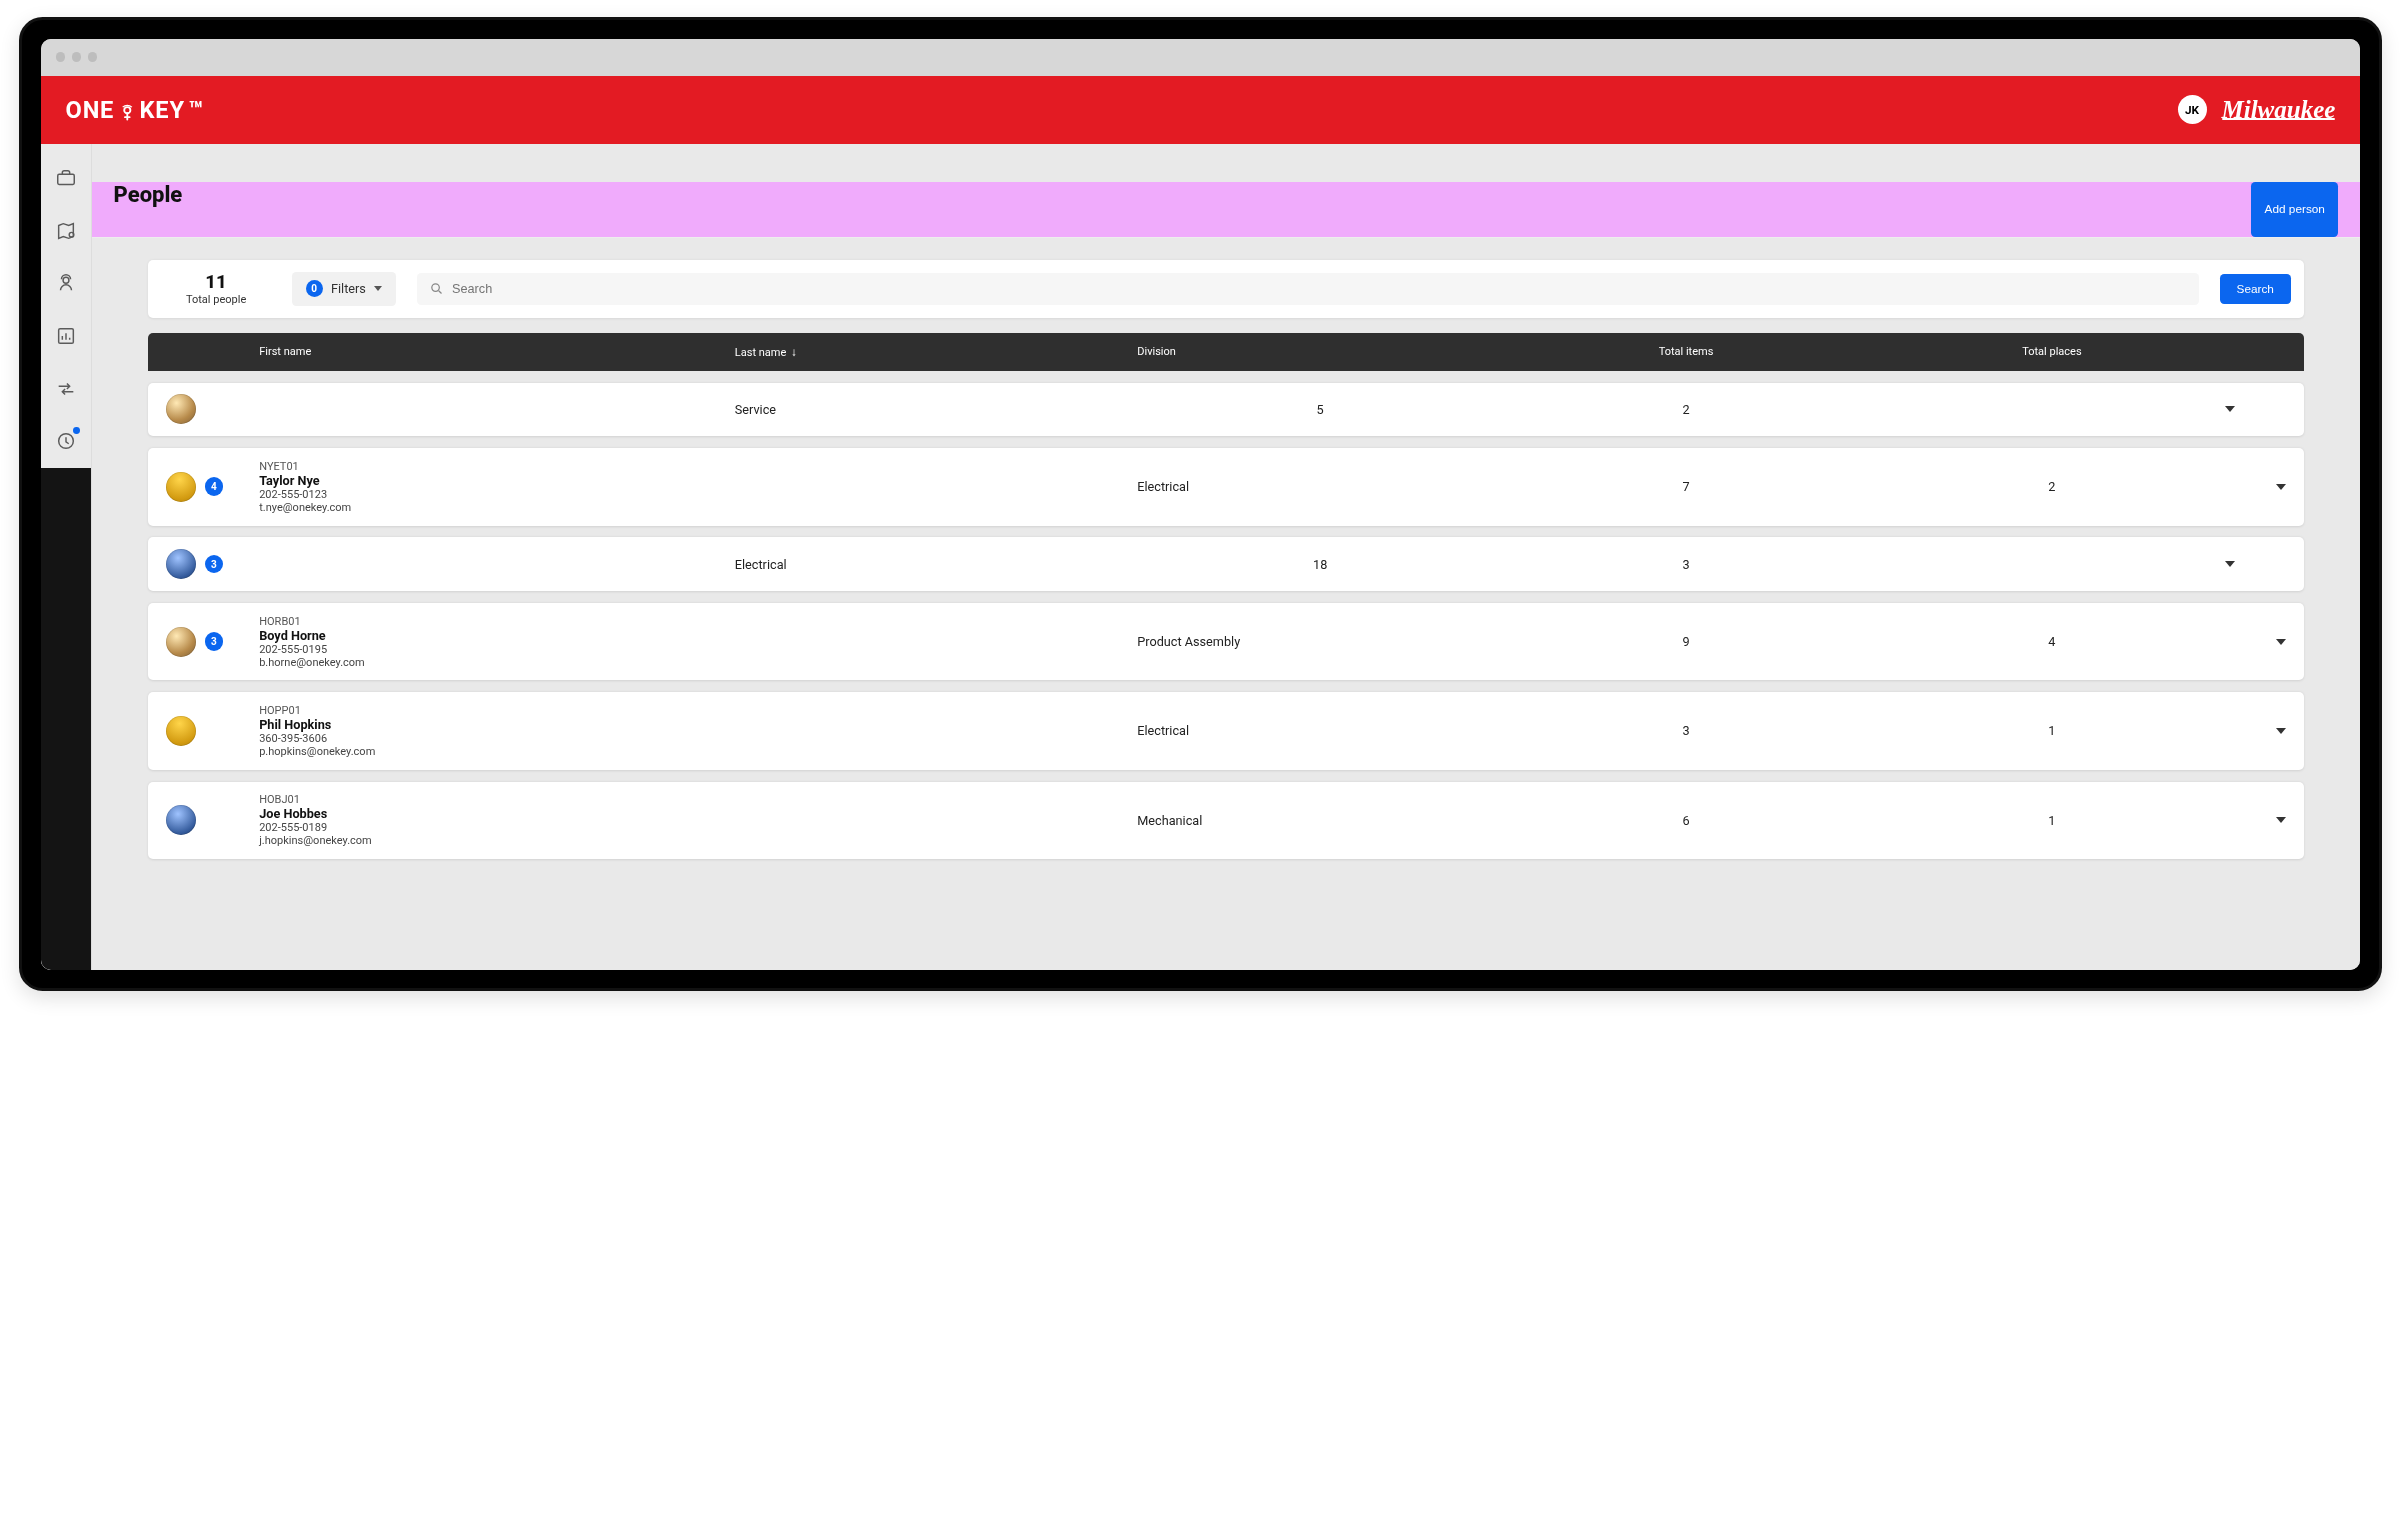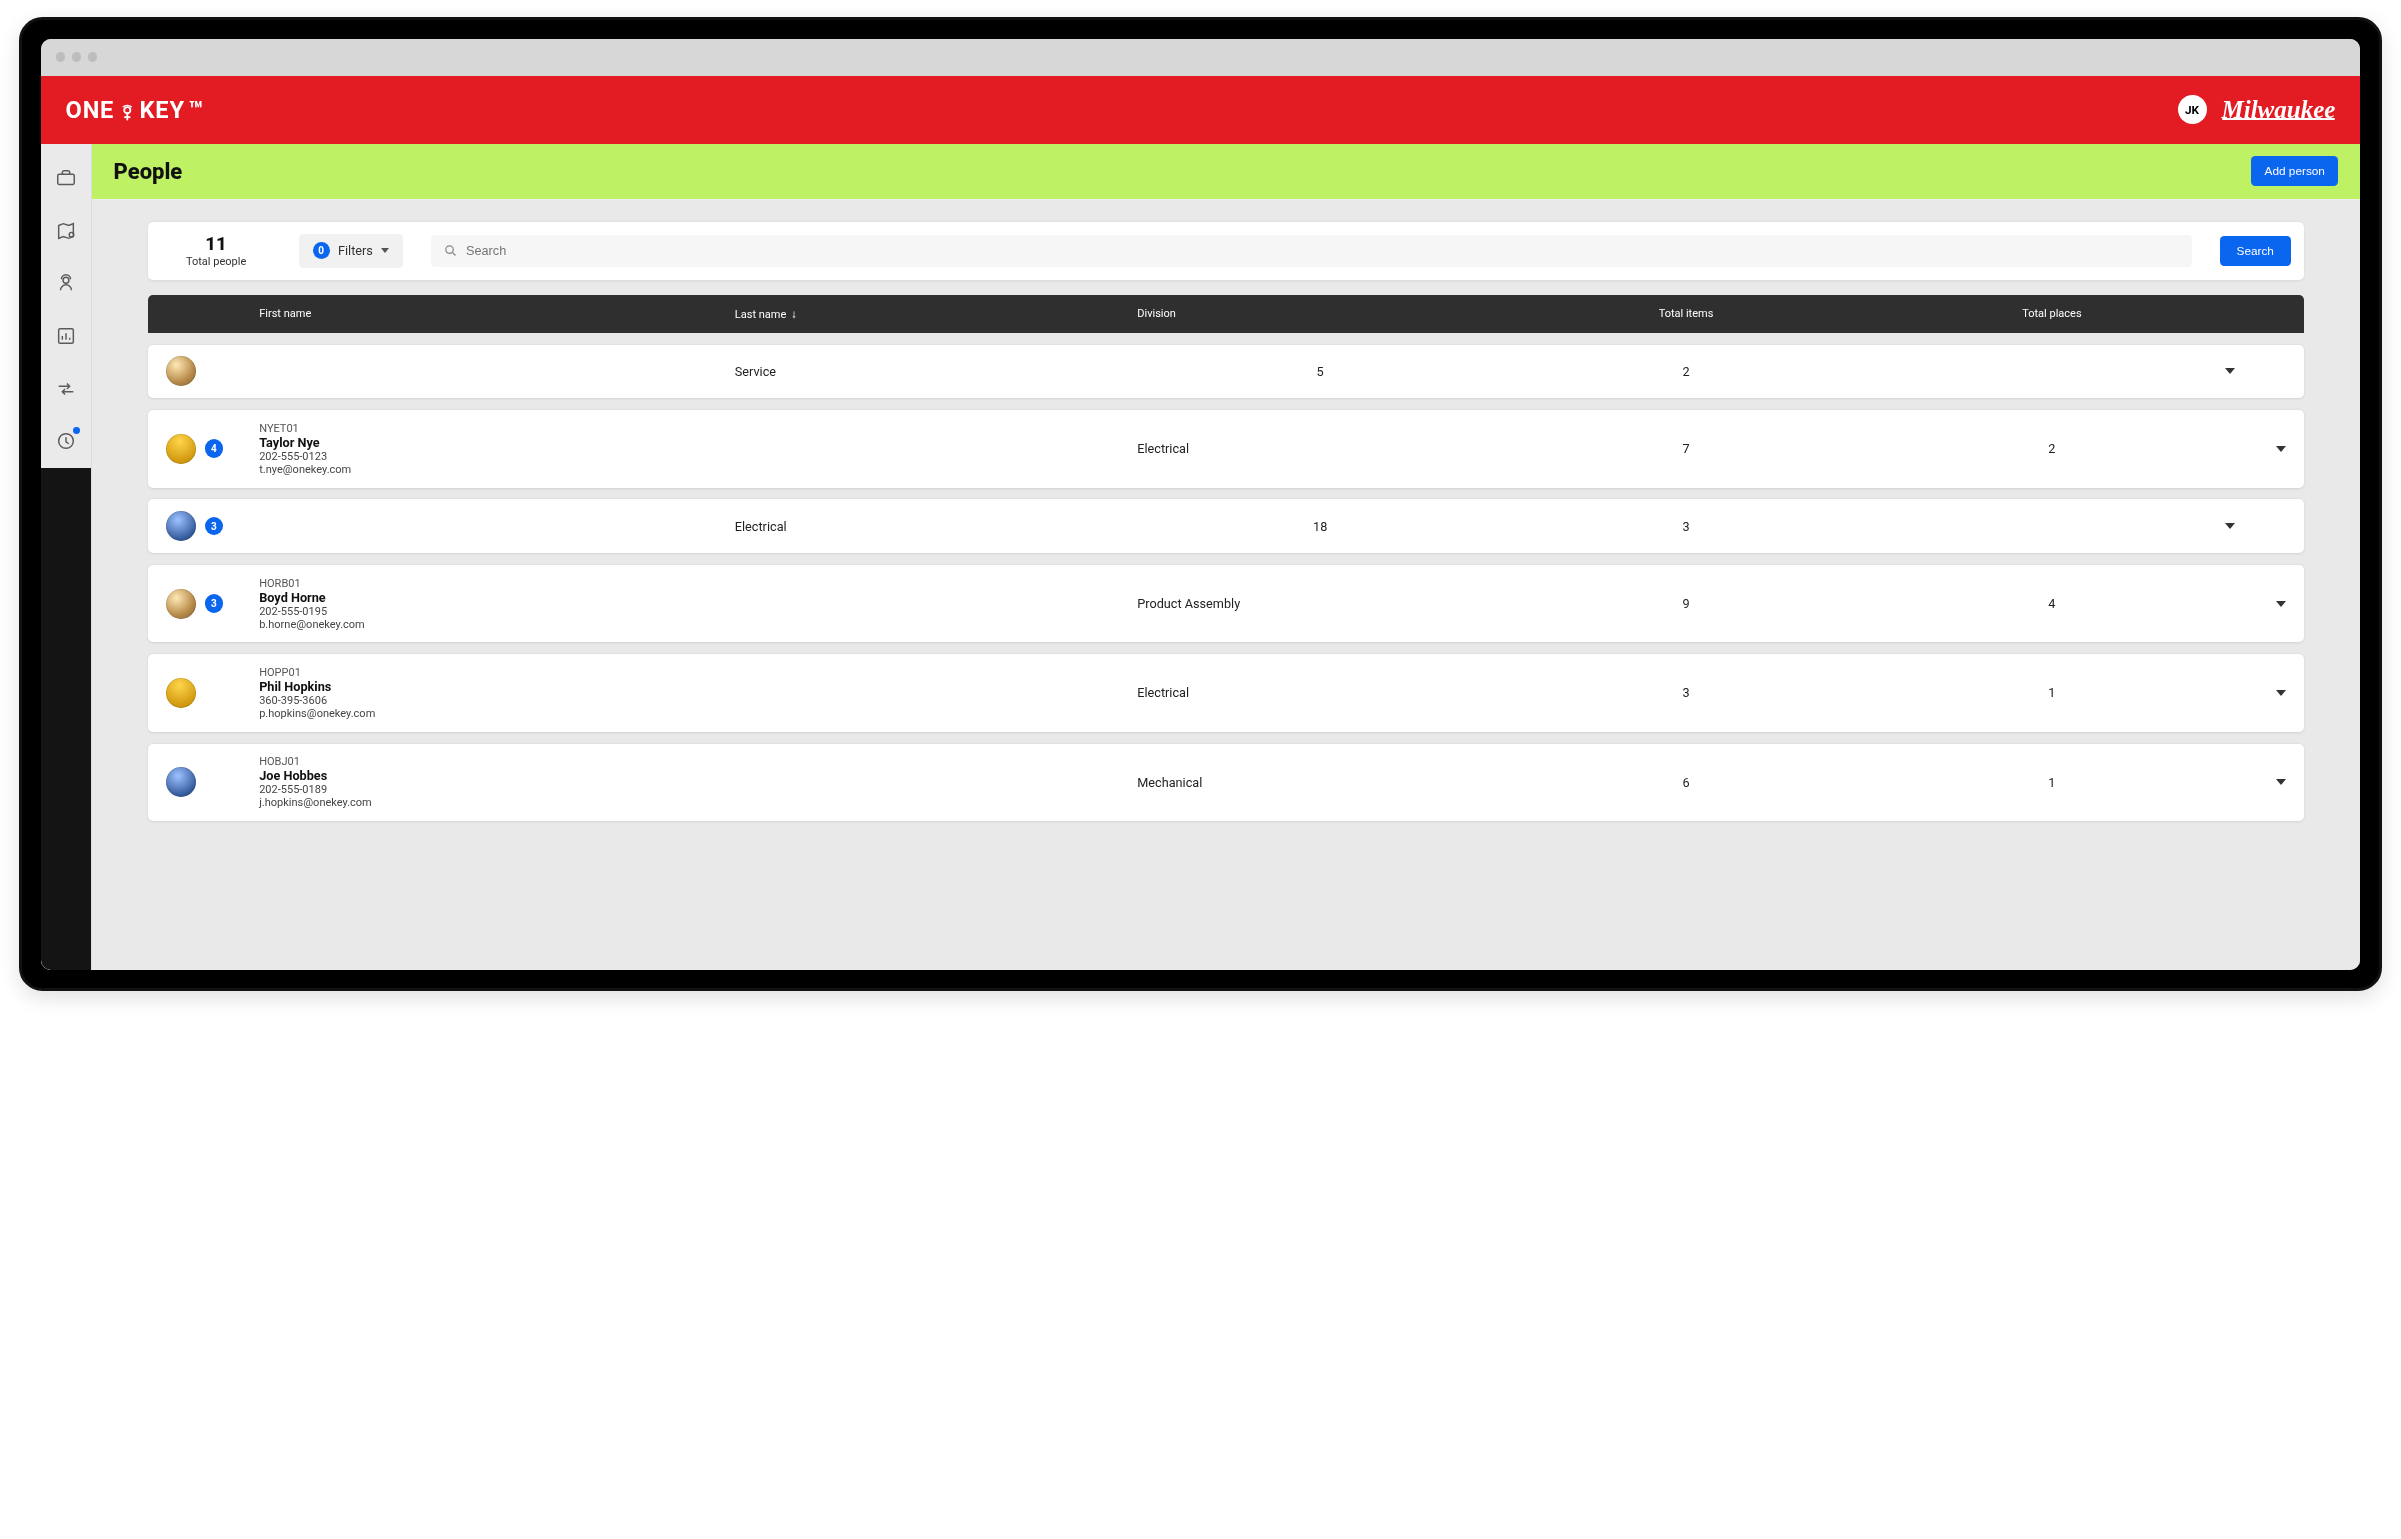--- a/index.html
+++ b/index.html
@@ -52,35 +52,35 @@
     width: 39px; height: 39px; margin: 6.8px 0; display:flex; align-items:center; justify-content:center;
     color:#5b5b5b; border-radius:5px; cursor:pointer; position:relative;
   }
   .side-item svg { width: 22px; height: 22px; stroke:#5b5b5b; fill:none; stroke-width:1.6; }
   .side-item .blue-dot { position:absolute; top:5px; right:5px; width:6.8px; height:6.8px; border-radius:50%; background:#0b66ef; }
 
   .main { flex:1; display:flex; flex-direction:column; min-width:0; }
 
   
   .page-header {
-    background:#bef264; height:56px; display:flex; align-items:center; justify-content:space-between;
-    padding: 0 22px; border-bottom: 0.8px solid #eee;
+    background:#f0abfc; height:56px; display:flex; justify-content:space-between;
+    padding: 0 22px; border-bottom: 0.8px solid #eee; margin-top: 38px;
   }
   .page-title { font-size: 22px; font-weight: 800; color:#111; }
   .btn-primary {
     background:#0b66ef; color:#fff; border:none; border-radius:4.2px; padding: 8.4px 13.5px;
     font-size:11.8px; font-weight:500; cursor:pointer;
   }
 
   .content { padding: 22px 56px 0 56px; flex:1; }
 
   
   .filter-card {
     background:#fff; border-radius:5px; box-shadow: 0 0.8px 2.5px rgba(0,0,0,0.08); padding: 11.8px 13.5px;
-    display:flex; align-items:center; gap: 28px;
+    display:flex; align-items:center; gap: 21px;
   }
   .total-block { width: 110px; text-align:center; }
   .total-number { font-size: 18.6px; font-weight:800; color:#111; }
   .total-label { font-size: 11px; color:#333; }
   .filters-btn {
     display:flex; align-items:center; gap:8.4px; background:#f1f1f1; border-radius:4.2px;
     padding: 8.4px 13.5px; cursor:pointer; color:#333; font-size:12.7px;
   }
   .pill-count { width:17px; height:17px; border-radius:50%; background:#0b66ef; color:#fff;
     display:flex; align-items:center; justify-content:center; font-size:10px; font-weight:700;}

